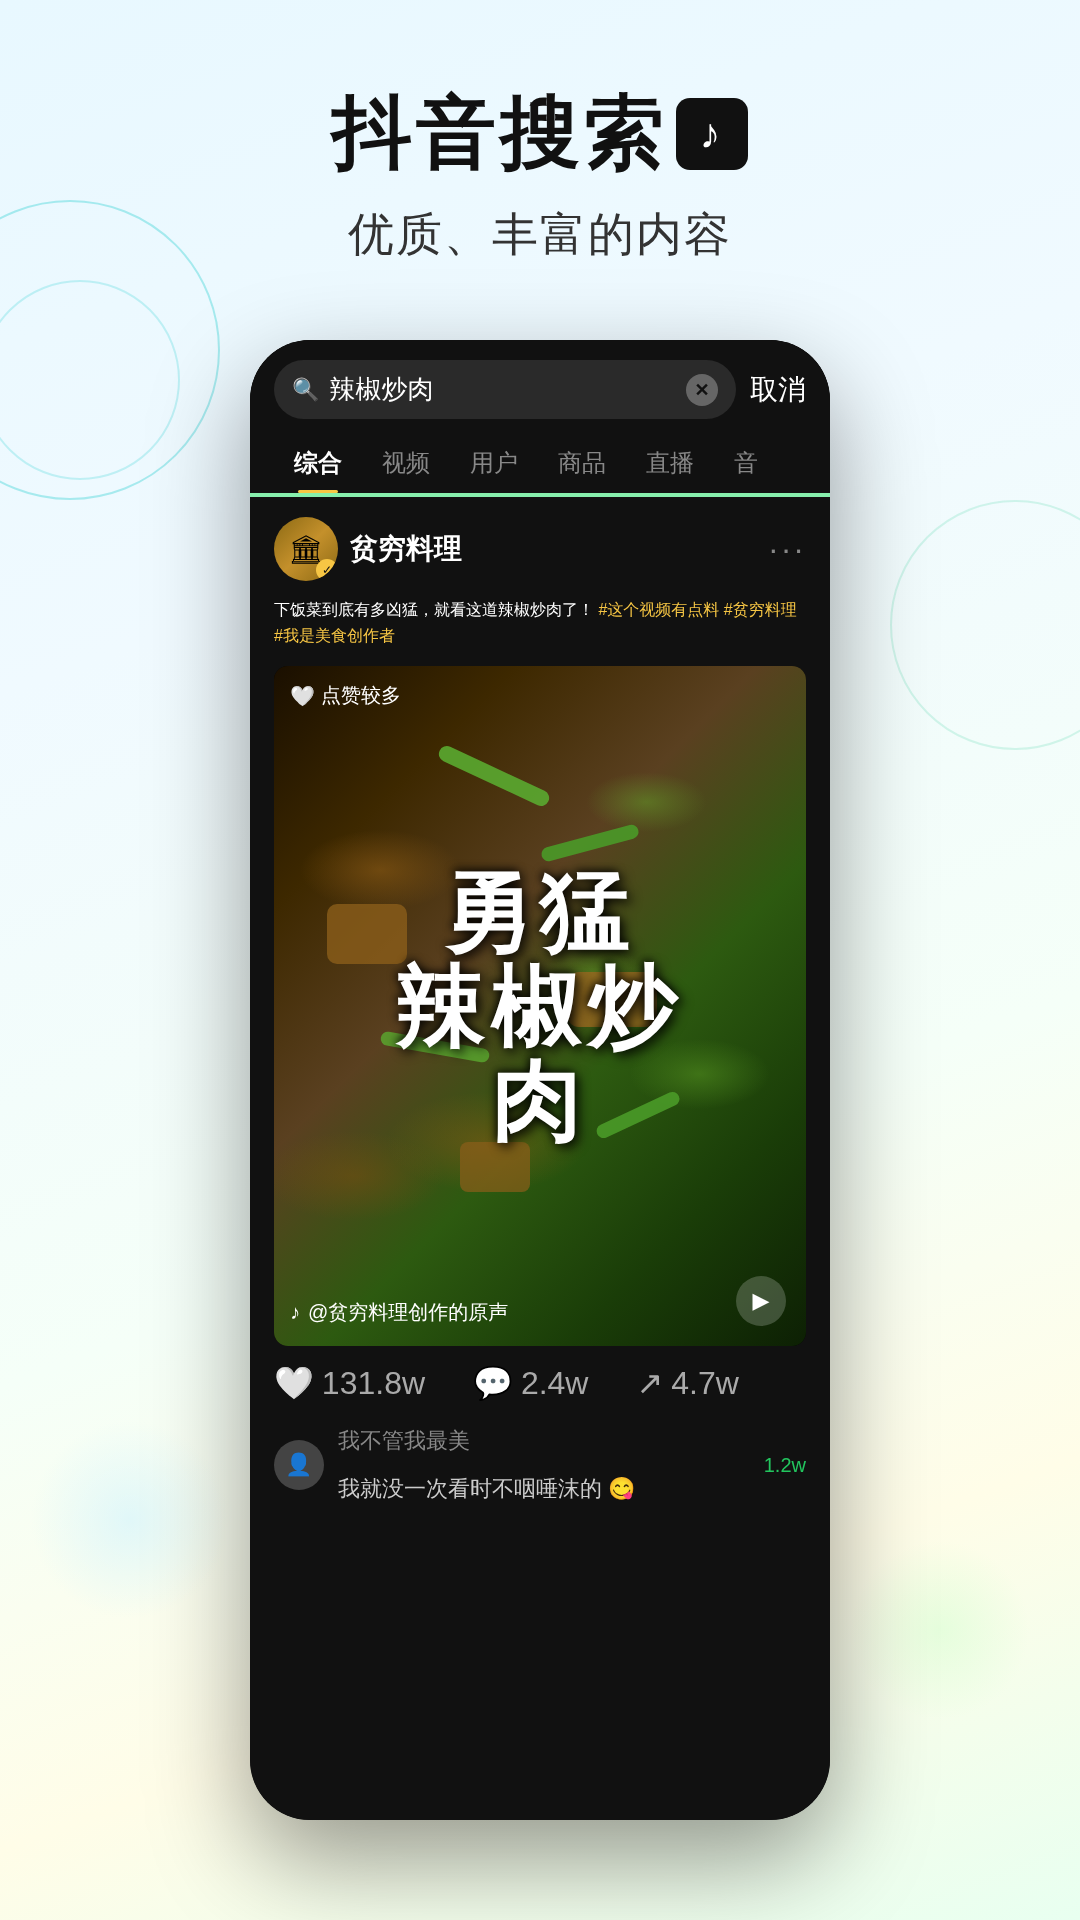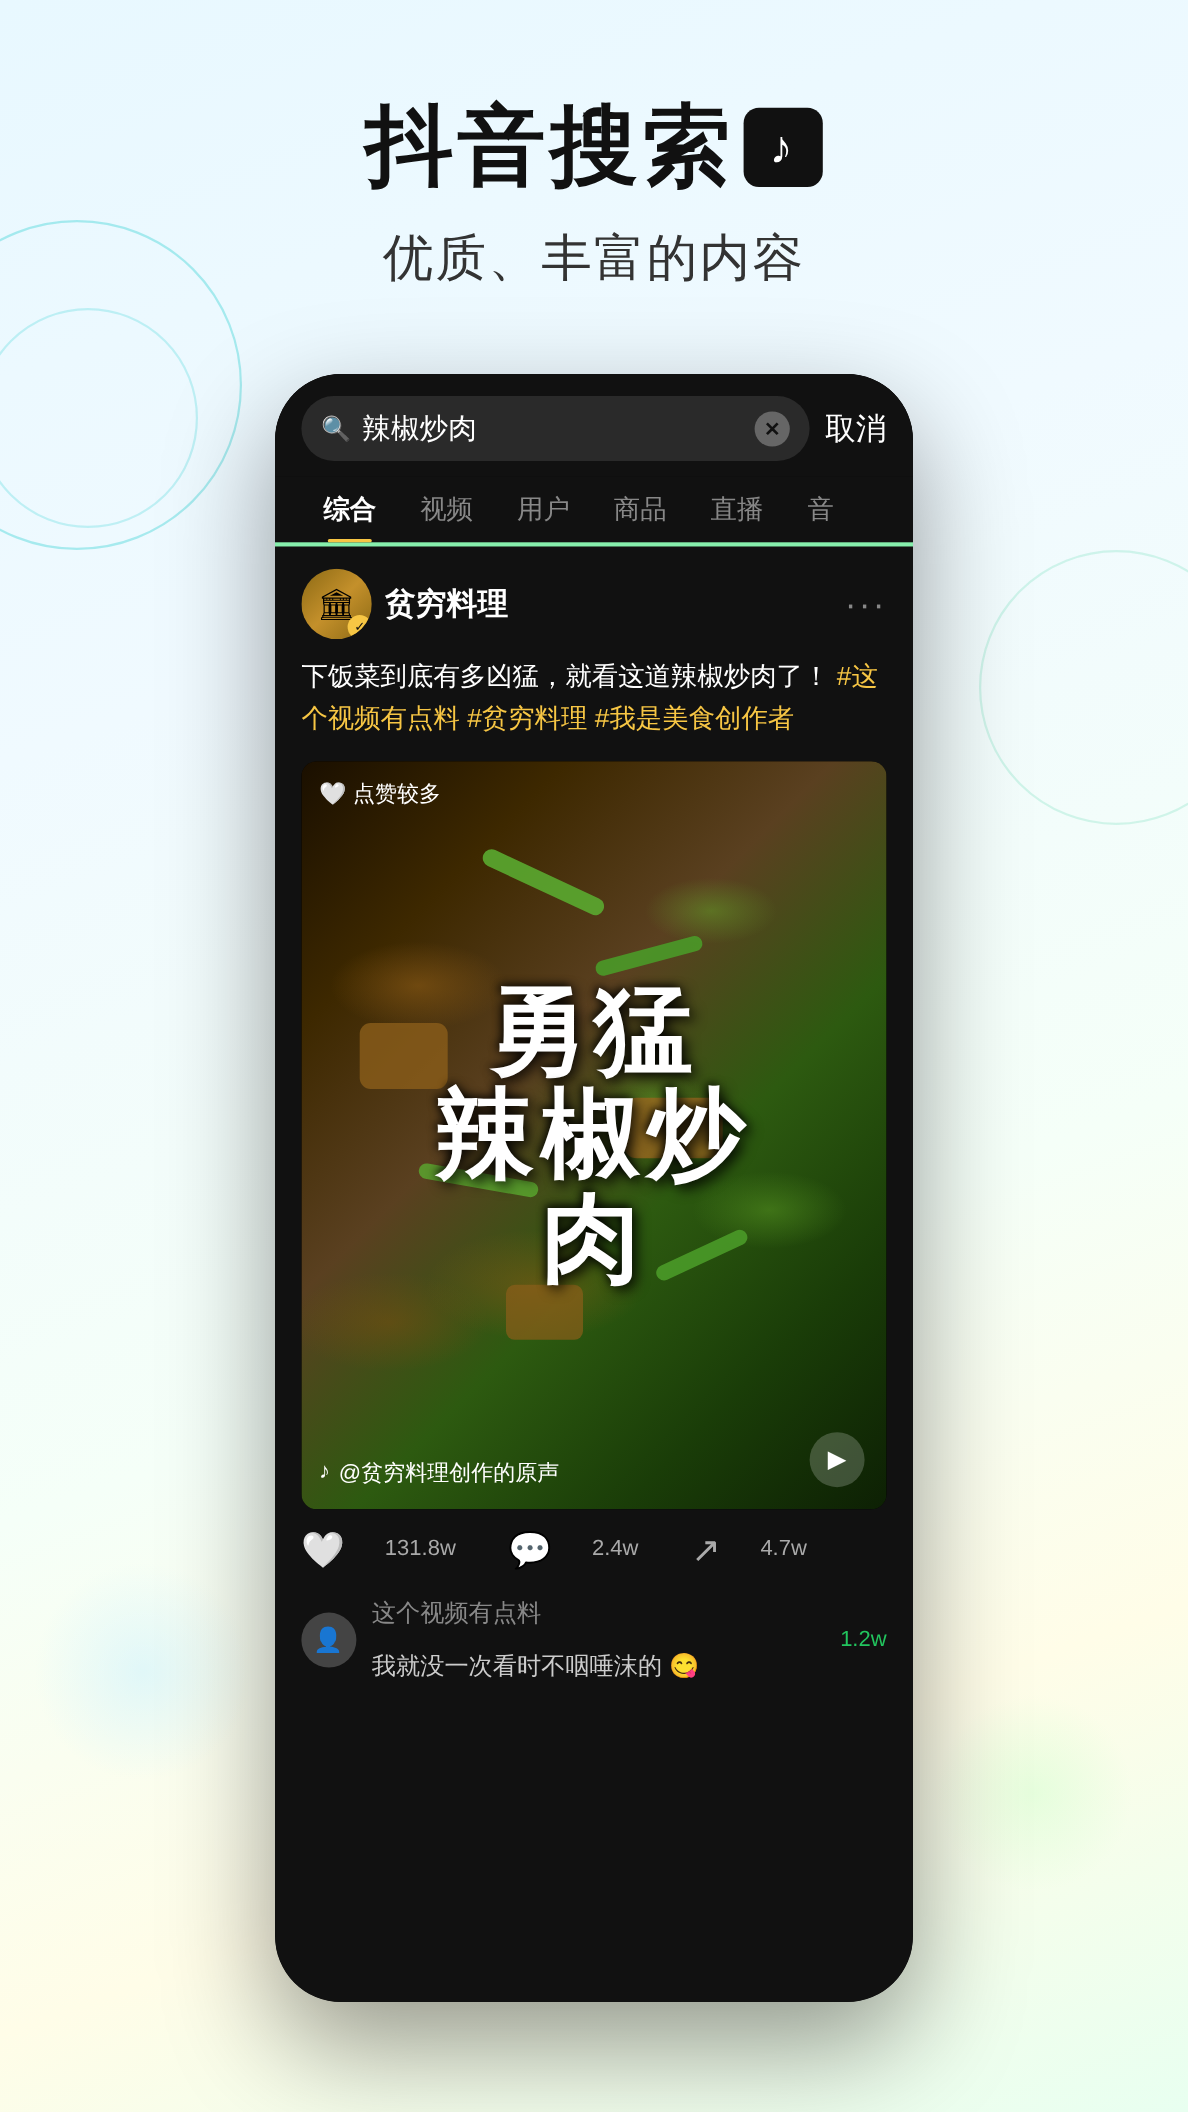--- a/index.html
+++ b/index.html
@@ -233,21 +233,21 @@
     }
     .more-dots {
       color: #888;
       font-size: 32px;
       letter-spacing: 2px;
     }
 
     
     .post-text {
       color: #fff;
-      font-size: 24px;
+      font-size: 16px;
       line-height: 1.6;
       margin-bottom: 18px;
     }
     .post-text .hashtag {
       color: #f7c644;
     }
 
     
     .video-wrapper {
       width: 100%;
@@ -309,22 +309,21 @@
     }
     .interact-item {
       display: flex; align-items: center; gap: 8px;
     }
     .interact-icon {
       font-size: 32px;
       color: #aaa;
     }
     .interact-count {
       color: #aaa;
-      font-size: 20px;
-      margin-left: 28px;
+      font-size: 32px;
     }
 
     
     .comment-row {
       display: flex;
       align-items: center;
       gap: 14px;
       padding-top: 10px;
     }
     .comment-avatar {
@@ -481,21 +480,21 @@
           </div>
           <div class="interact-item">
             <span class="interact-icon">↗</span>
             <span class="interact-count">4.7w</span>
           </div>
         </div>
 
         <div class="comment-row">
           <div class="comment-avatar">👤</div>
           <div>
-            <div class="comment-name">这个视频有点料</div>
+            <div class="comment-name">我不管我最美</div>
             <div class="comment-text">我就没一次看时不咽唾沫的 😋</div>
           </div>
           <div class="comment-likes">1.2w</div>
         </div>
 
       </div>
     </div>
   </div>
 </div>
 

